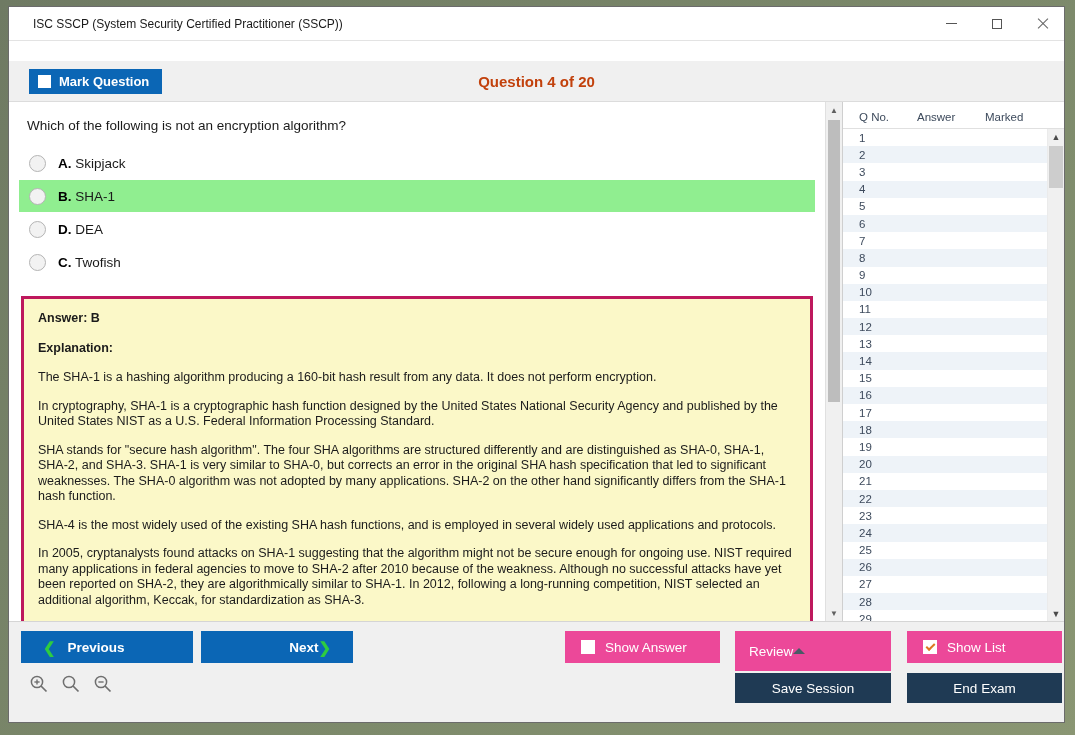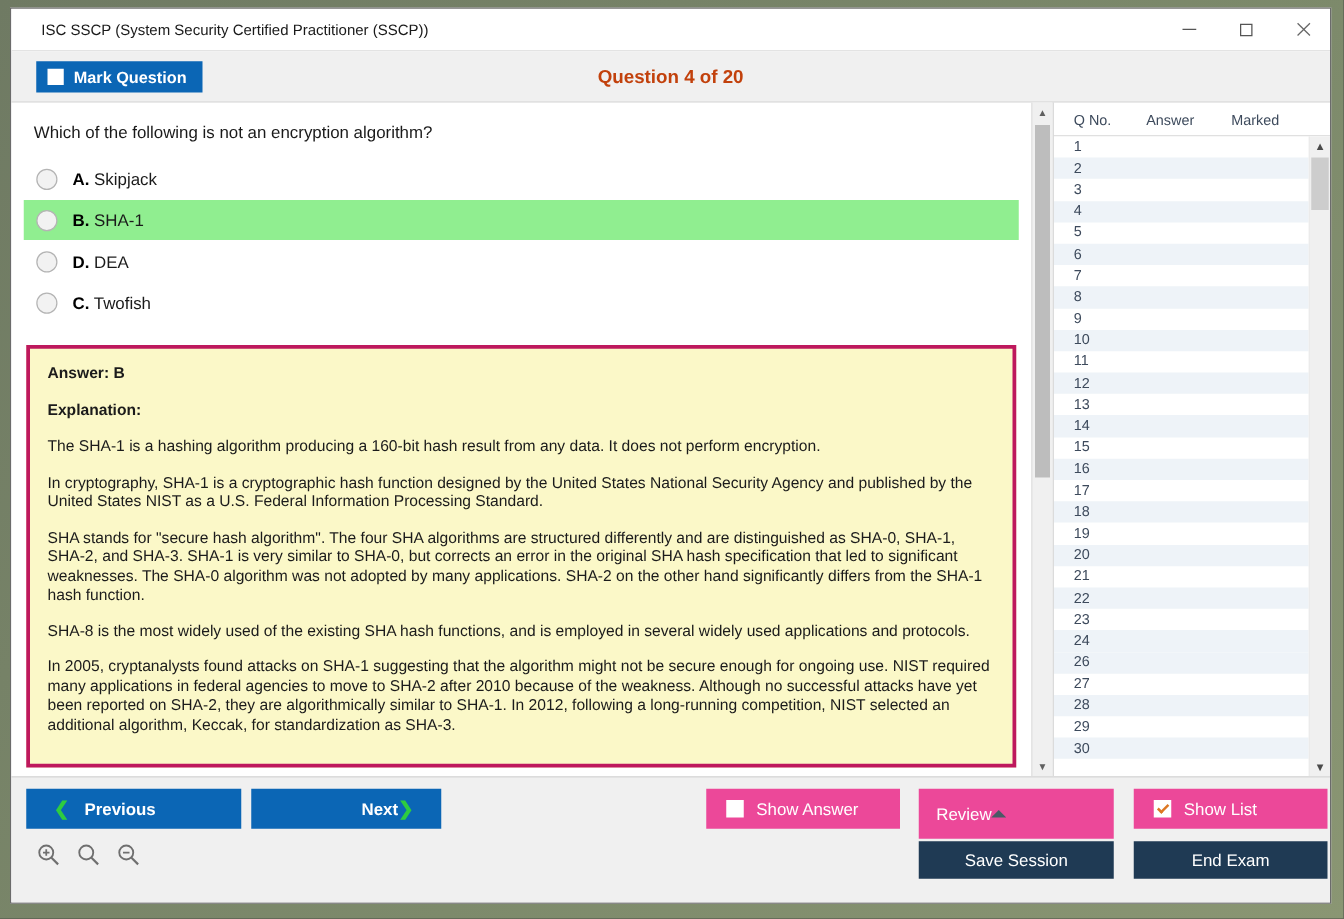--- a/index.html
+++ b/index.html
@@ -95,20 +95,21 @@
 
   
   .headerbar {
     height: 40px;
     min-height: 40px;
     background: #f0f0f0;
     border-bottom: 1px solid #dcdcdc;
     display: flex;
     align-items: center;
     position: relative;
+    margin-top: 20px;
   }
   .mark-question-btn {
     margin-left: 20px;
     background: #0b66b5;
     color: #ffffff;
     font-size: 13px;
     font-weight: bold;
     height: 25px;
     padding: 0 13px 0 9px;
     display: inline-flex;
@@ -467,21 +468,21 @@
               <span class="option-label"><b>C.</b> <span>Twofish</span></span>
             </div>
           </div>
 
           <div class="explanation">
             <div class="hd">Answer: B</div>
             <div class="hd">Explanation:</div>
             <p>The SHA-1 is a hashing algorithm producing a 160-bit hash result from any data. It does not perform encryption.</p>
             <p>In cryptography, SHA-1 is a cryptographic hash function designed by the United States National Security Agency and published by the United States NIST as a U.S. Federal Information Processing Standard.</p>
             <p>SHA stands for "secure hash algorithm". The four SHA algorithms are structured differently and are distinguished as SHA-0, SHA-1, SHA-2, and SHA-3. SHA-1 is very similar to SHA-0, but corrects an error in the original SHA hash specification that led to significant weaknesses. The SHA-0 algorithm was not adopted by many applications. SHA-2 on the other hand significantly differs from the SHA-1 hash function.</p>
-            <p>SHA-8 is the most widely used of the existing SHA hash functions, and is employed in several widely used applications and protocols.</p>
+            <p>SHA-4 is the most widely used of the existing SHA hash functions, and is employed in several widely used applications and protocols.</p>
             <p>In 2005, cryptanalysts found attacks on SHA-1 suggesting that the algorithm might not be secure enough for ongoing use. NIST required many applications in federal agencies to move to SHA-2 after 2010 because of the weakness. Although no successful attacks have yet been reported on SHA-2, they are algorithmically similar to SHA-1. In 2012, following a long-running competition, NIST selected an additional algorithm, Keccak, for standardization as SHA-3.</p>
           </div>
         </div>
 
         <div class="vscroll">
           <div class="arrow up">▲</div>
           <div class="thumb" style="top:18px;height:282px;"></div>
           <div class="arrow down">▼</div>
         </div>
       </div>
@@ -604,20 +605,25 @@
                 <div class="a"></div>
                 <div class="m"></div>
               </div>
               <div class="qrow">
                 <div class="n">23</div>
                 <div class="a"></div>
                 <div class="m"></div>
               </div>
               <div class="qrow alt">
                 <div class="n">24</div>
+                <div class="a"></div>
+                <div class="m"></div>
+              </div>
+              <div class="qrow">
+                <div class="n">25</div>
                 <div class="a"></div>
                 <div class="m"></div>
               </div>
               <div class="qrow alt">
                 <div class="n">26</div>
                 <div class="a"></div>
                 <div class="m"></div>
               </div>
               <div class="qrow">
                 <div class="n">27</div>

